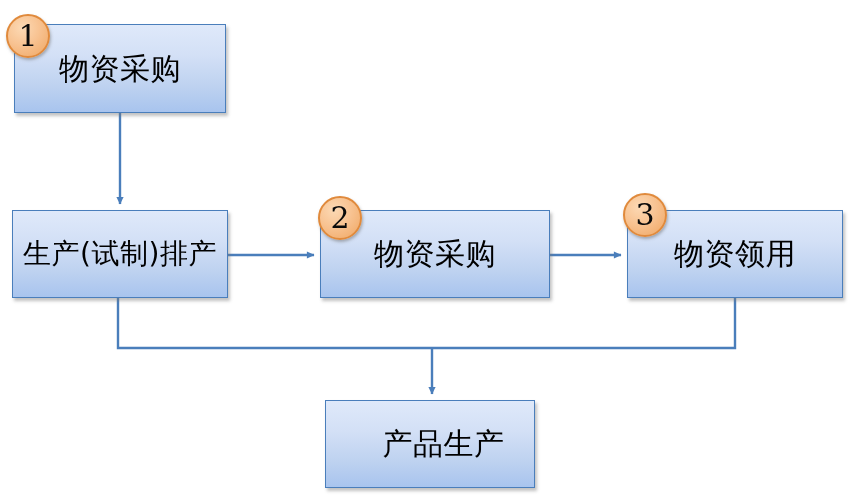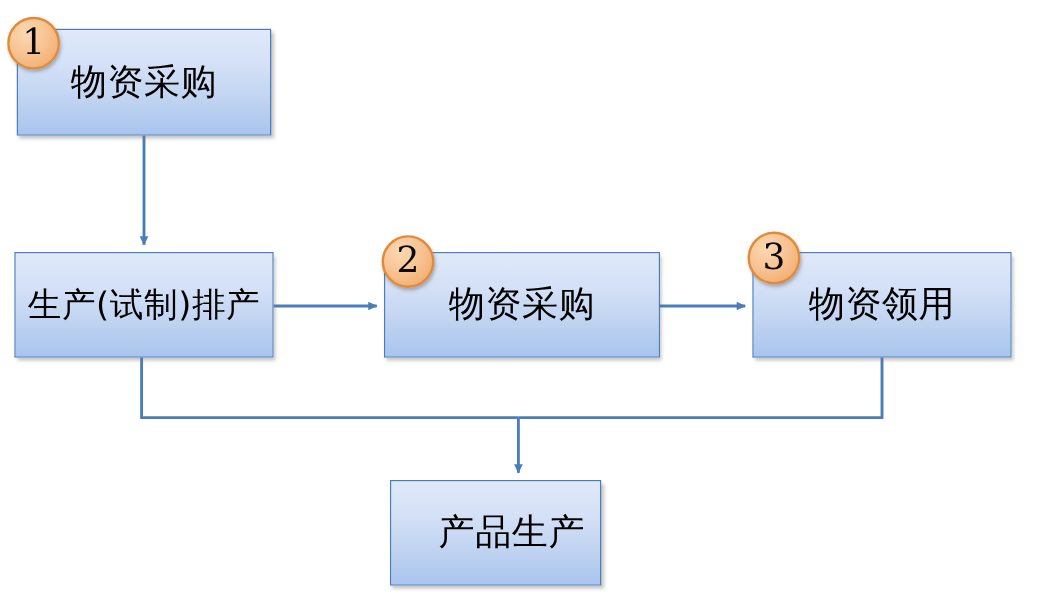--- a/index.html
+++ b/index.html
@@ -49,21 +49,21 @@
     line-height: 1.12;
     letter-spacing: 0.5px;
     padding: 0 6px;
     white-space: pre-line;
   }
 
   #node-product-design { left: 14px;  top: 24px;  width: 212px; height: 89px; }
   #node-production-schedule { left: 12px;  top: 210px; width: 216px; height: 88px; }
   #node-material-purchase   { left: 320px; top: 210px; width: 230px; height: 88px; }
   #node-material-requisition{ left: 627px; top: 210px; width: 216px; height: 88px; text-align: center; }
-  #node-product-manufacture { left: 325px; top: 400px; width: 176px; height: 88px; padding-left: 27px; }
+  #node-product-manufacture { left: 325px; top: 400px; width: 210px; height: 88px; padding-left: 27px; }
 
   
   #node-production-schedule .label { font-size: 28px; }
 
   
   .badge {
     position: absolute;
     width: 44px;
     height: 44px;
     border-radius: 50%;

